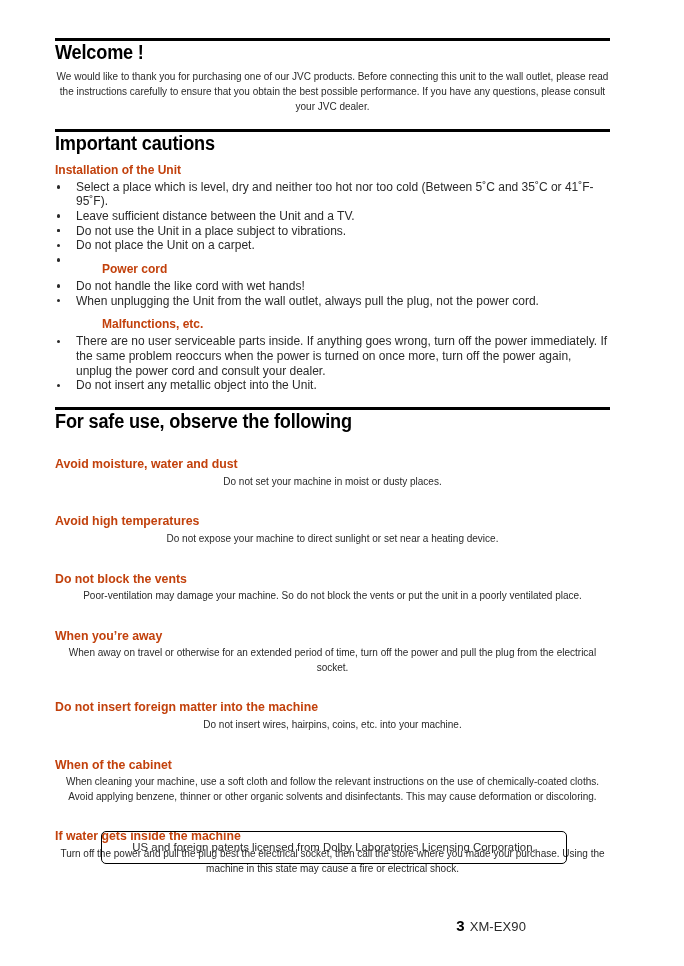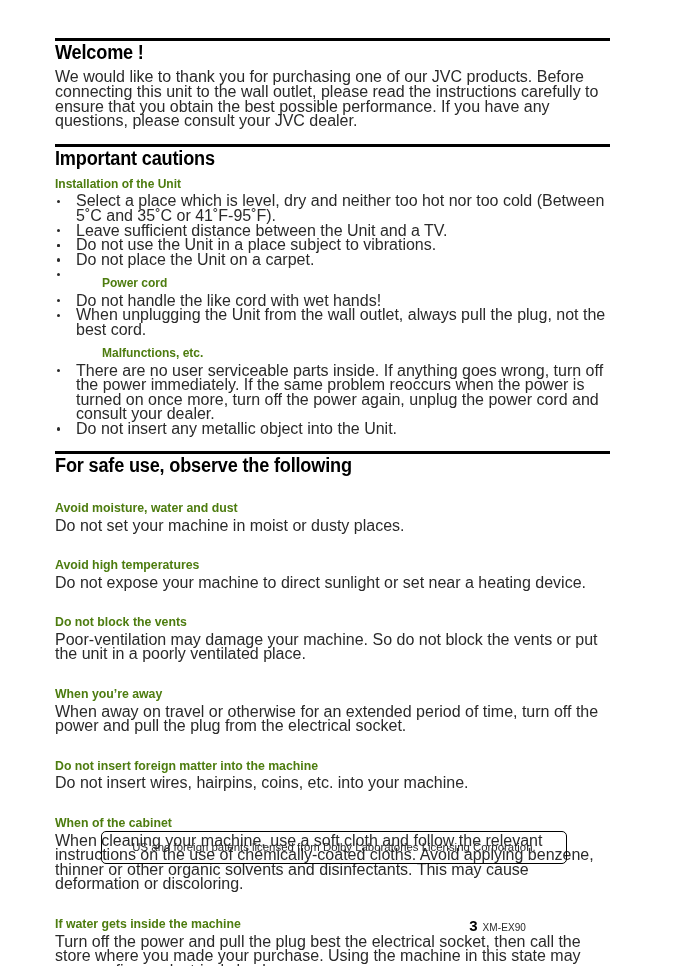--- a/index.html
+++ b/index.html
@@ -46,52 +46,53 @@
     color: #000000;
     line-height: 1.15;
     transform: scaleX(0.93);
     transform-origin: left center;
   }
   h2.sub-head {
     font-size: 12px;
     font-weight: bold;
     margin: 0 0 2px 0;
     padding: 0;
-    color: #4d7c0f;
+    color: #c2410c;
     line-height: 1.35;
   }
   h2.sub-head.safe {
     font-size: 12.3px;
     margin-top: 24px;
     margin-bottom: 2px;
   }
   h2.sub-head.tight-top { margin-top: 8px; padding-left: 47px; }
 
   
   p.body-text {
-    font-size: 16px;
+    font-size: 10px;
     line-height: 14.6px;
     margin: 0 0 2px 0;
     padding: 0;
     color: #2a2a2a;
+    text-align: center;
   }
   p.intro {
     margin-bottom: 0;
   }
 
   
   ul.bullets {
     list-style: none;
     margin: 0 0 2px 0;
     padding: 0;
   }
   ul.bullets li {
     position: relative;
     padding-left: 21px;
-    font-size: 16px;
+    font-size: 12px;
     line-height: 14.6px;
     color: #2a2a2a;
     margin: 0;
   }
   ul.bullets li .dot {
     position: absolute;
     left: 2px;
     top: 5.4px;
     width: 3.4px;
     height: 3.4px;
@@ -135,21 +136,21 @@
     display: flex;
     align-items: baseline;
     gap: 5px;
   }
   .footer .page-num {
     font-size: 15px;
     font-weight: bold;
     color: #000000;
   }
   .footer .model {
-    font-size: 10px;
+    font-size: 13px;
     color: #2a2a2a;
     letter-spacing: 0.1px;
   }
 </style>
 </head>
 <body>
 
 <div class="page">
   <div class="content">
 
@@ -168,21 +169,21 @@
       <li><span class="dot"></span><span>Leave sufficient distance between the Unit and a TV.</span></li>
       <li><span class="dot"></span></li>
       <li><span class="dot"></span><span>Do not use the Unit in a place subject to vibrations.</span></li>
       <li><span class="dot"></span><span>Do not place the Unit on a carpet.</span></li>
       <li><span class="dot"></span></li>
     </ul>
 
     <h2 class="sub-head tight-top">Power cord</h2>
     <ul class="bullets">
       <li><span class="dot"></span><span>Do not handle the like cord with wet hands!</span></li>
-      <li><span class="dot"></span><span>When unplugging the Unit from the wall outlet, always pull the plug, not the best cord.</span></li>
+      <li><span class="dot"></span><span>When unplugging the Unit from the wall outlet, always pull the plug, not the power cord.</span></li>
     </ul>
 
     <h2 class="sub-head tight-top">Malfunctions, etc.</h2>
     <ul class="bullets">
       <li><span class="dot"></span><span>There are no user serviceable parts inside.  If anything goes wrong, turn off the power immediately. If the same problem reoccurs when the power is turned on once more, turn off the power again, unplug the power cord and consult your dealer.</span></li>
       <li><span class="dot"></span><span>Do not insert any metallic object into the Unit.</span></li>
     </ul>
 
     <div class="block-gap-c"></div>
 

